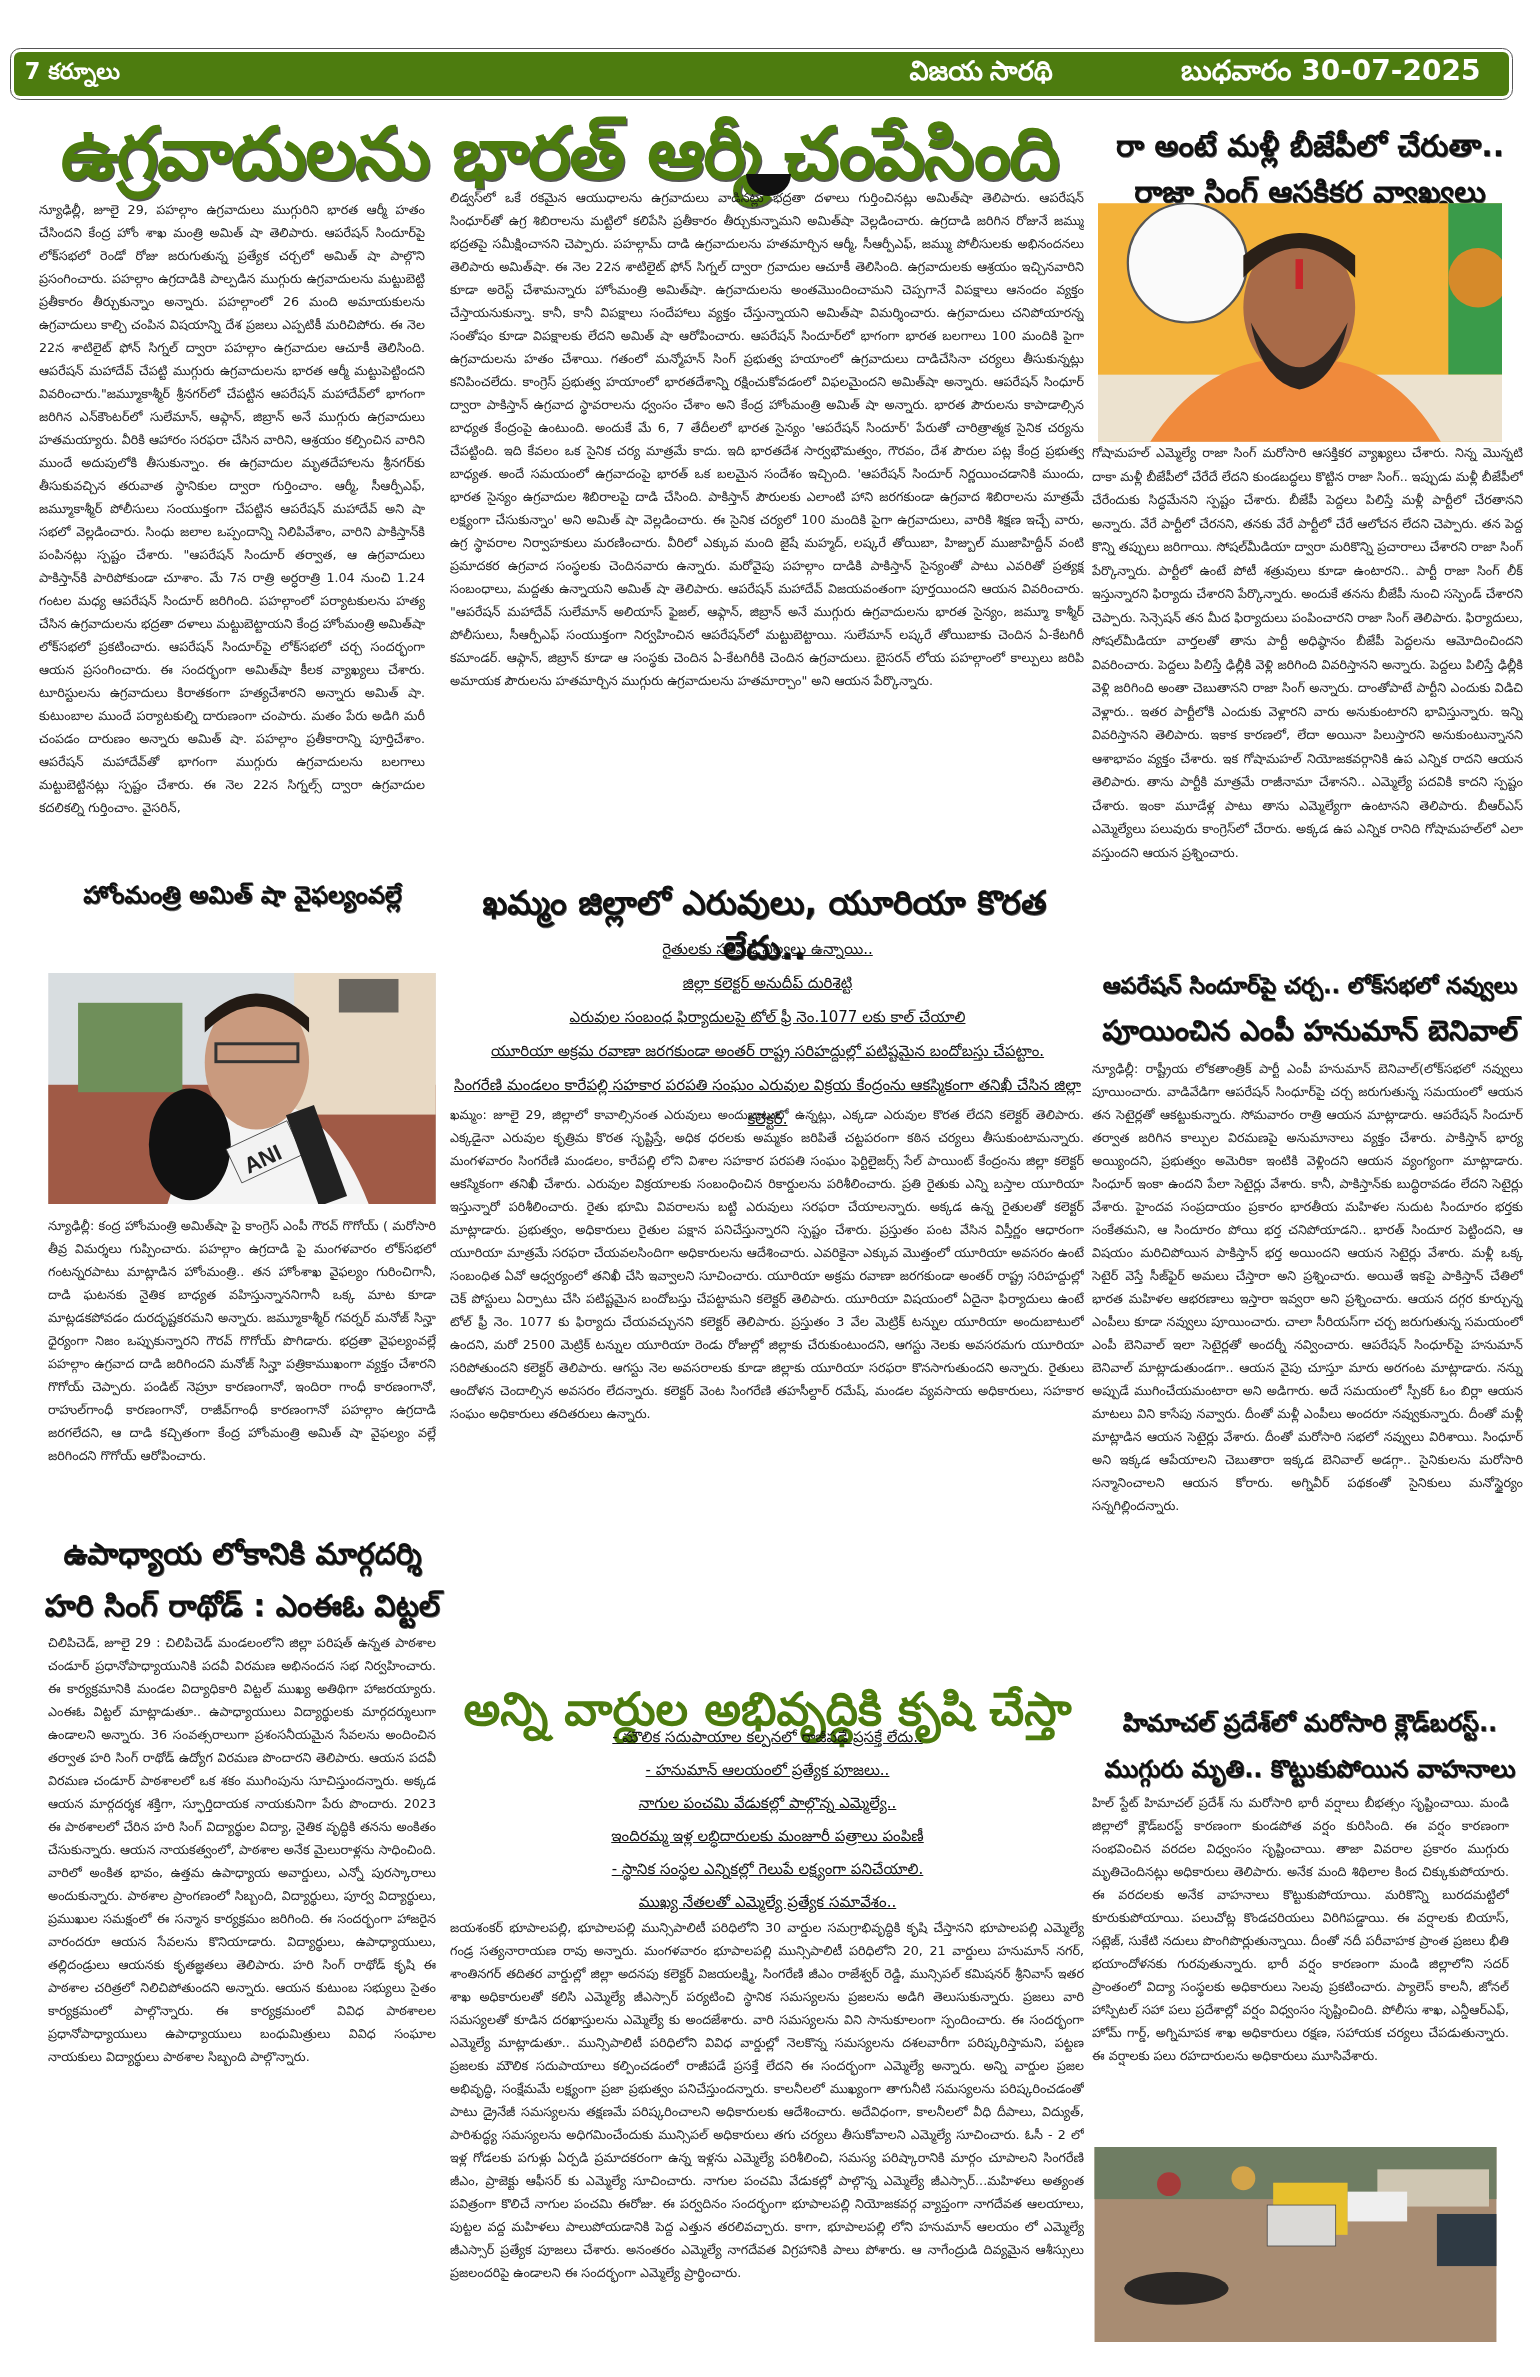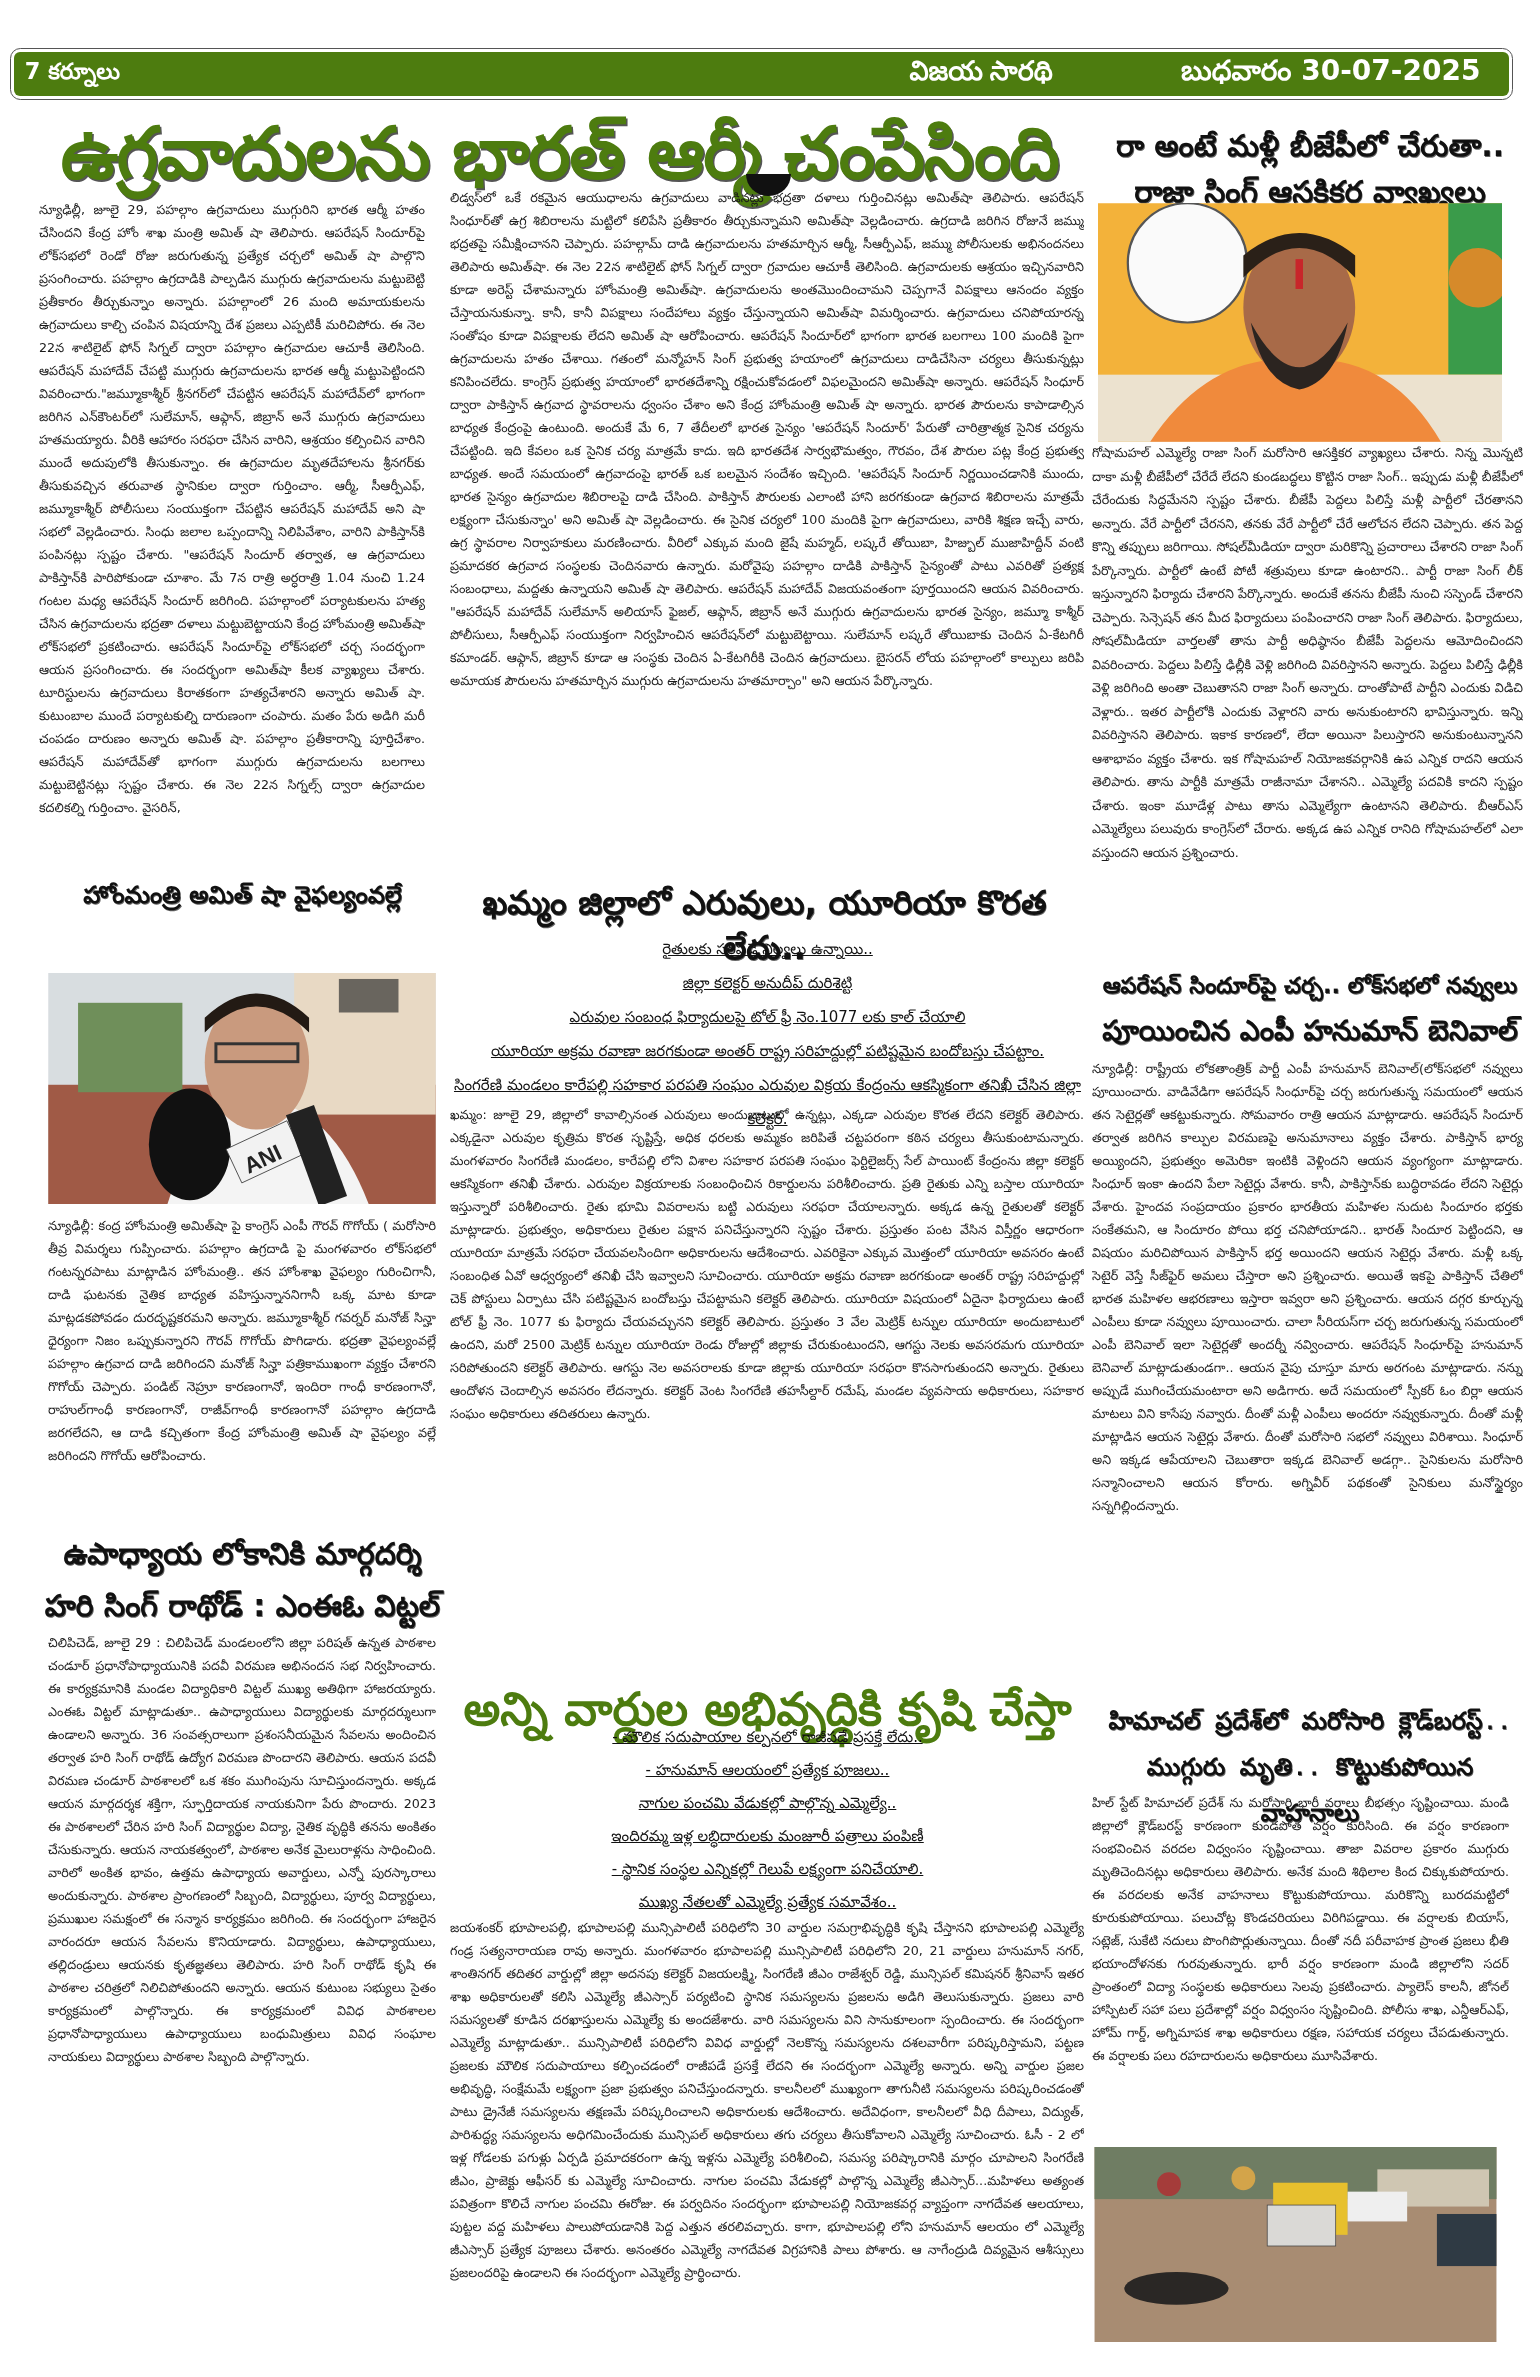--- a/index.html
+++ b/index.html
@@ -139,21 +139,21 @@
   <div><span>- హనుమాన్ ఆలయంలో ప్రత్యేక పూజలు..</span></div>
   <div><span>నాగుల పంచమి వేడుకల్లో పాల్గొన్న ఎమ్మెల్యే..</span></div>
   <div><span>ఇందిరమ్మ ఇళ్ల లబ్ధిదారులకు మంజూరీ పత్రాలు పంపిణీ</span></div>
   <div><span>- స్థానిక సంస్థల ఎన్నికల్లో గెలుపే లక్ష్యంగా పనిచేయాలి.</span></div>
   <div><span>ముఖ్య నేతలతో ఎమ్మెల్యే ప్రత్యేక సమావేశం..</span></div>
 </div>
 <div class="col" style="left:450px; top:1916px; width:634px; height:403px; overflow:hidden;">
   <p>జయశంకర్ భూపాలపల్లి, భూపాలపల్లి మున్సిపాలిటీ పరిధిలోని 30 వార్డుల సమగ్రాభివృద్ధికి కృషి చేస్తానని భూపాలపల్లి ఎమ్మెల్యే గండ్ర సత్యనారాయణ రావు అన్నారు. మంగళవారం భూపాలపల్లి మున్సిపాలిటీ పరిధిలోని 20, 21 వార్డులు హనుమాన్ నగర్, శాంతినగర్ తదితర వార్డుల్లో జిల్లా అదనపు కలెక్టర్ విజయలక్ష్మి, సింగరేణి జీఎం రాజేశ్వర్ రెడ్డి, మున్సిపల్ కమిషనర్ శ్రీనివాస్ ఇతర శాఖ అధికారులతో కలిసి ఎమ్మెల్యే జీఎస్సార్ పర్యటించి స్థానిక సమస్యలను ప్రజలను అడిగి తెలుసుకున్నారు. ప్రజలు వారి సమస్యలతో కూడిన దరఖాస్తులను ఎమ్మెల్యే కు అందజేశారు. వారి సమస్యలను విని సానుకూలంగా స్పందించారు. ఈ సందర్భంగా ఎమ్మెల్యే మాట్లాడుతూ.. మున్సిపాలిటీ పరిధిలోని వివిధ వార్డుల్లో నెలకొన్న సమస్యలను దశలవారీగా పరిష్కరిస్తామని, పట్టణ ప్రజలకు మౌలిక సదుపాయాలు కల్పించడంలో రాజీపడే ప్రసక్తే లేదని ఈ సందర్భంగా ఎమ్మెల్యే అన్నారు. అన్ని వార్డుల ప్రజల అభివృద్ధి, సంక్షేమమే లక్ష్యంగా ప్రజా ప్రభుత్వం పనిచేస్తుందన్నారు. కాలనీలలో ముఖ్యంగా తాగునీటి సమస్యలను పరిష్కరించడంతో పాటు డ్రైనేజీ సమస్యలను తక్షణమే పరిష్కరించాలని అధికారులకు ఆదేశించారు. అదేవిధంగా, కాలనీలలో వీధి దీపాలు, విద్యుత్, పారిశుద్ధ్య సమస్యలను అధిగమించేందుకు మున్సిపల్ అధికారులు తగు చర్యలు తీసుకోవాలని ఎమ్మెల్యే సూచించారు. ఓసీ - 2 లో ఇళ్ల గోడలకు పగుళ్లు ఏర్పడి ప్రమాదకరంగా ఉన్న ఇళ్లను ఎమ్మెల్యే పరిశీలించి, సమస్య పరిష్కారానికి మార్గం చూపాలని సింగరేణి జీఎం, ప్రాజెక్టు ఆఫీసర్ కు ఎమ్మెల్యే సూచించారు. నాగుల పంచమి వేడుకల్లో పాల్గొన్న ఎమ్మెల్యే జీఎస్సార్...మహిళలు అత్యంత పవిత్రంగా కొలిచే నాగుల పంచమి ఈరోజు. ఈ పర్వదినం సందర్భంగా భూపాలపల్లి నియోజకవర్గ వ్యాప్తంగా నాగదేవత ఆలయాలు, పుట్టల వద్ద మహిళలు పాలుపోయడానికి పెద్ద ఎత్తున తరలివచ్చారు. కాగా, భూపాలపల్లి లోని హనుమాన్ ఆలయం లో ఎమ్మెల్యే జీఎస్సార్ ప్రత్యేక పూజలు చేశారు. అనంతరం ఎమ్మెల్యే నాగదేవత విగ్రహానికి పాలు పోశారు. ఆ నాగేంద్రుడి దివ్యమైన ఆశీస్సులు ప్రజలందరిపై ఉండాలని ఈ సందర్భంగా ఎమ్మెల్యే ప్రార్థించారు.</p>
 </div>
 
-<div class="side-hl" style="left:1092px; top:1700px; width:436px; font-size:24px; line-height:46px;font-family:Liberation Mono, monospace;">
+<div class="side-hl" style="left:1092px; top:1700px; width:436px; font-size:24px; line-height:46px;">
   <div>హిమాచల్ ప్రదేశ్‌లో మరోసారి క్లౌడ్‌బరస్ట్..</div>
   <div>ముగ్గురు మృతి.. కొట్టుకుపోయిన వాహనాలు</div>
 </div>
 <div class="col" style="left:1092px; top:1791px; width:417px; height:362px; overflow:hidden;">
   <p>హిల్ స్టేట్ హిమాచల్ ప్రదేశ్ ను మరోసారి భారీ వర్షాలు బీభత్సం సృష్టించాయి. మండి జిల్లాలో క్లౌడ్‌బరస్ట్ కారణంగా కుండపోత వర్షం కురిసింది. ఈ వర్షం కారణంగా సంభవించిన వరదల విధ్వంసం సృష్టించాయి. తాజా వివరాల ప్రకారం ముగ్గురు మృతిచెందినట్లు అధికారులు తెలిపారు. అనేక మంది శిథిలాల కింద చిక్కుకుపోయారు. ఈ వరదలకు అనేక వాహనాలు కొట్టుకుపోయాయి. మరికొన్ని బురదమట్టిలో కూరుకుపోయాయి. పలుచోట్ల కొండచరియలు విరిగిపడ్డాయి. ఈ వర్షాలకు బియాస్, సట్లెజ్, సుకేటి నదులు పొంగిపొర్లుతున్నాయి. దీంతో నదీ పరీవాహక ప్రాంత ప్రజలు భీతి భయాందోళనకు గురవుతున్నారు. భారీ వర్షం కారణంగా మండి జిల్లాలోని సదర్ ప్రాంతంలో విద్యా సంస్థలకు అధికారులు సెలవు ప్రకటించారు. ప్యాలెస్ కాలనీ, జోనల్ హాస్పిటల్ సహా పలు ప్రదేశాల్లో వర్షం విధ్వంసం సృష్టించింది. పోలీసు శాఖ, ఎన్డీఆర్ఎఫ్, హోమ్ గార్డ్, అగ్నిమాపక శాఖ అధికారులు రక్షణ, సహాయక చర్యలు చేపడుతున్నారు. ఈ వర్షాలకు పలు రహదారులను అధికారులు మూసివేశారు.</p>
 </div>
 <div class="photo" style="left:1094px; top:2147px; width:403px; height:195px;">
   <svg width="403" height="195" viewBox="0 0 540 262">
     <rect width="540" height="262" fill="#a88c72"></rect>
     <rect width="540" height="70" fill="#6f7d63"></rect>

